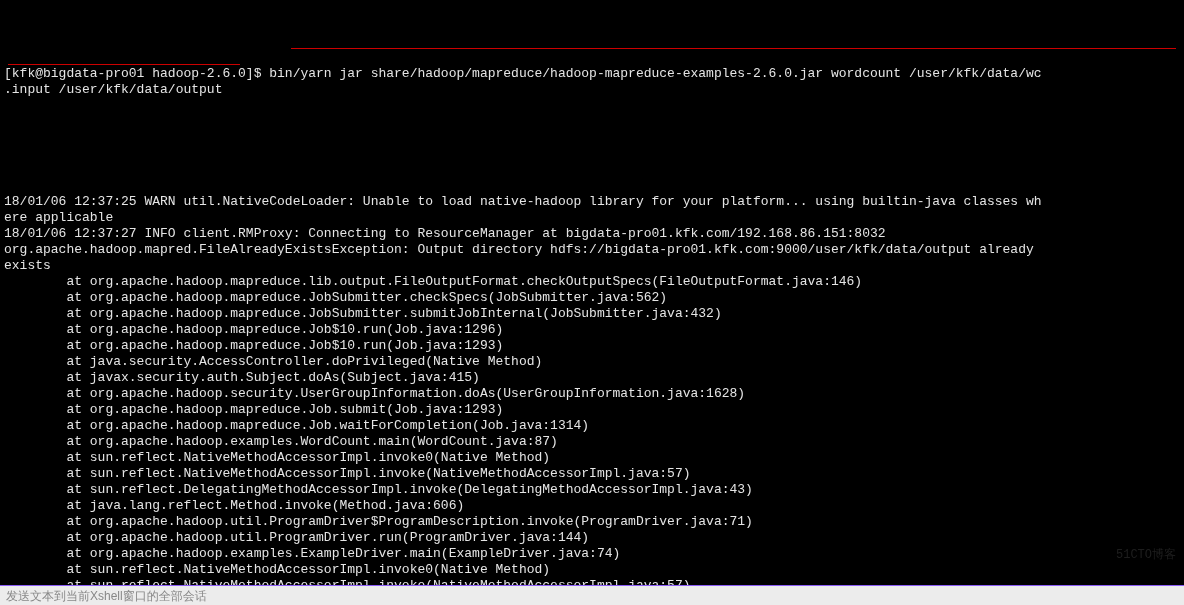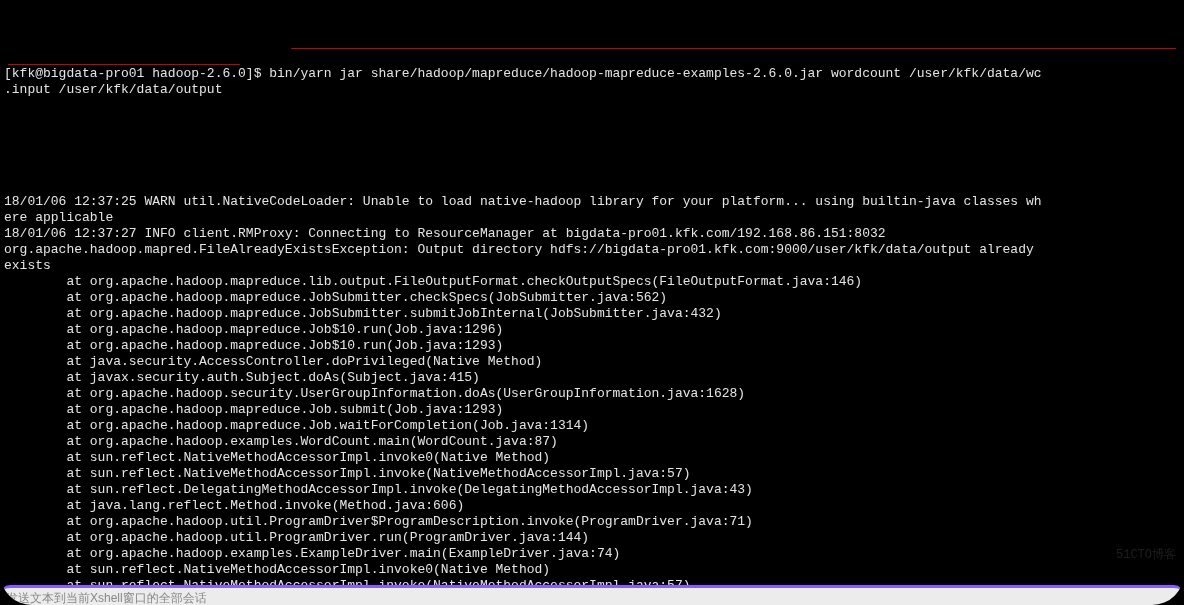--- a/index.html
+++ b/index.html
@@ -1,15 +1,15 @@
 <!DOCTYPE html>
 <html><head>
 <meta charset="utf-8">
 <style>
-  * { margin:0; padding:0; box-sizing:border-box;border-radius:32px; }
+  * { margin:0; padding:0; box-sizing:border-box; }
   body {
     font-family: Consolas, "Courier New", monospace;
     font-size:13px;
     line-height:16px;
     background:#000;
     color:#e5e5e5;
     width:1184px;
     height:605px;
     overflow:hidden;
     display:flex; flex-direction:column;
@@ -47,21 +47,21 @@
     font-size:12px;
     text-align:center;
   }
   .footer {
     height:20px;
     background:#ececec;
     color:#888;
     font-size:12px;
     font-family:"Microsoft YaHei",sans-serif;
     padding:2px 6px;
-    border-top:3px solid #8b5cf6;
+    border-top:1px solid #8b5cf6;
   }
 </style>
 </head>
 <body>
 
 <div class="term">
   <div class="cmd-wrap">
     <div id="cmdline" class="line">[kfk@bigdata-pro01 hadoop-2.6.0]$ bin/yarn jar share/hadoop/mapreduce/hadoop-mapreduce-examples-2.6.0.jar wordcount /user/kfk/data/wc
 .input /user/kfk/data/output</div>
     <div class="underline-cmd"></div>

